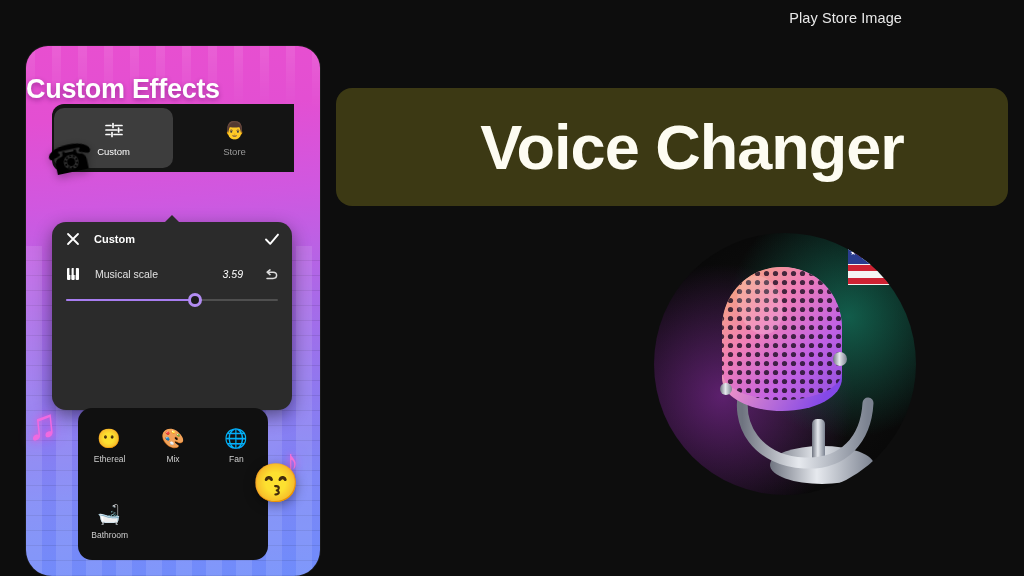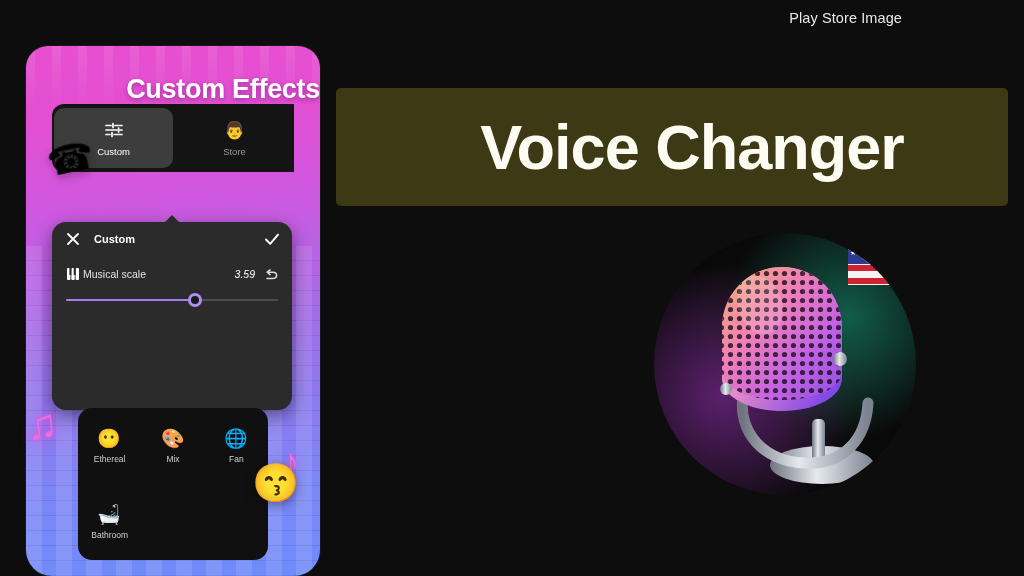--- a/index.html
+++ b/index.html
@@ -49,21 +49,21 @@
       repeating-linear-gradient(90deg,
         rgba(255,255,255,.13) 0 16px, rgba(255,255,255,0) 16px 30px),
       repeating-linear-gradient(0deg,
         rgba(0,0,0,.10) 0 1px, rgba(0,0,0,0) 1px 15px);
     opacity: .85;
   }
 
   
   .ph-title {
     position: absolute; left: 0; top: 28px; width: 100%;
-    text-align: right;
+    text-align: left;
     font-size: 27px; font-weight: bold; color: #ffffff;
     letter-spacing: -.3px;
     text-shadow: 0 2px 5px rgba(80,0,90,.45);
   }
   .ph-sub {
     position: absolute; left: 0; top: 64px; width: 100%;
     text-align: center;
     font-size: 15.5px; font-weight: bold; color: #f4ecff;
     text-shadow: 0 1px 4px rgba(80,0,90,.4);
   }
@@ -119,21 +119,21 @@
   }
   .pnl-head {
     height: 34px; display: flex; align-items: center;
     padding: 0 14px; gap: 14px;
   }
   .pnl-title { font-size: 11px; color: #ffffff; font-weight: bold; flex: 1; }
   .x-ic, .ck-ic { width: 14px; height: 14px; color: #ffffff; }
 
   .row { padding: 0 14px; margin-top: 9px; }
   .row-top {
-    display: flex; align-items: center; gap: 0;
+    display: flex; align-items: center; gap: 12px;
     height: 18px;
   }
   .row-ic { width: 17px; display: flex; align-items: center; justify-content: center; color: #fff; }
   .row-lb { font-size: 10.5px; color: #e2e2e2; flex: 1; }
   .row-val { font-size: 10.5px; color: #ffffff; font-style: italic; }
   .undo-ic { width: 14px; height: 13px; color: #dcdcdc; margin-left: 9px; }
 
   .slider { position: relative; height: 16px; margin-top: 9px; }
   .track {
     position: absolute; left: 0; top: 7px; width: 100%; height: 2px;
@@ -182,21 +182,21 @@
     position: absolute; left: 252px; top: 464px;
     font-size: 38px; line-height: 1;
     filter: drop-shadow(0 3px 6px rgba(0,0,0,.4));
   }
 
   
   .banner {
     position: absolute; left: 336px; top: 88px;
     width: 672px; height: 118px;
     background: #3c3914;
-    border-radius: 5px;
+    border-radius: 16px;
     display: flex; align-items: center; justify-content: center; padding-left: 40px;
   }
   .banner-text {
     font-size: 63px; font-weight: bold; color: #fdfcf2;
     letter-spacing: -1px; white-space: nowrap;
   }
 
   
   .appicon {
     position: absolute; left: 654px; top: 233px;

